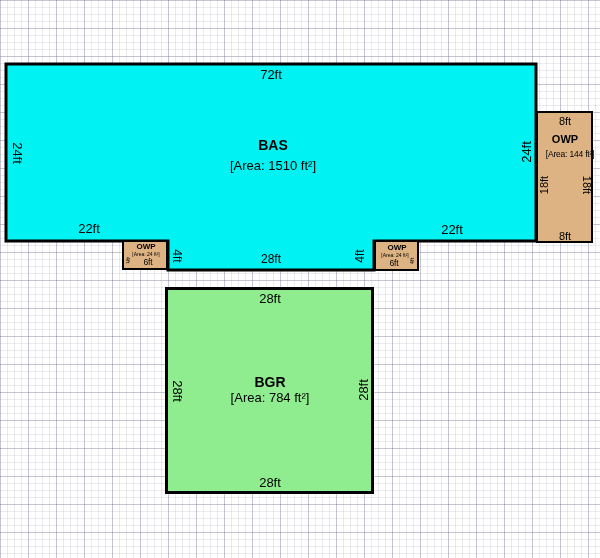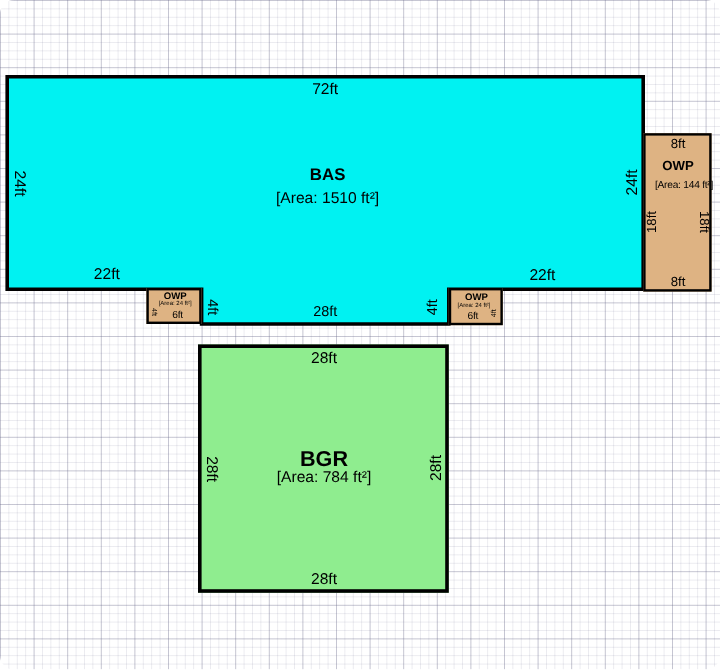--- a/index.html
+++ b/index.html
@@ -8,21 +8,20 @@
     position:relative;
     width:600px;height:558px;
     overflow:hidden;
     background-color:#ffffff;
     background-image:
       linear-gradient(to right, rgba(110,110,140,0.30) 1px, transparent 1px),
       linear-gradient(to bottom, rgba(110,110,140,0.30) 1px, transparent 1px),
       linear-gradient(to right, rgba(130,130,160,0.16) 1px, transparent 1px),
       linear-gradient(to bottom, rgba(130,130,160,0.16) 1px, transparent 1px);
     background-size:28px 28px,28px 28px,7px 7px,7px 7px;
-    border-radius:12px;
   }
   .shape-svg{position:absolute;left:0;top:0;}
   .roombox{position:absolute;box-sizing:border-box;border:2px solid #000;}
   .lbl{
     position:absolute;color:#000;white-space:nowrap;
     transform:translate(-50%,-50%);
     font-size:13px;line-height:1;
   }
   .lbl.rot-cw{transform:translate(-50%,-50%) rotate(90deg);}
   .lbl.rot-ccw{transform:translate(-50%,-50%) rotate(-90deg);}
@@ -70,19 +69,19 @@
   <div class="lbl fs5" style="left:146px;top:254px;">[Area: 24 ft²]</div>
   <div class="lbl fs85" style="left:148px;top:262px;">6ft</div>
   <div class="lbl rot-cw fs6" style="left:128px;top:260px;">4ft</div>
 
   <div class="lbl bold fs8" style="left:397px;top:248px;">OWP</div>
   <div class="lbl fs5" style="left:395px;top:255px;">[Area: 24 ft²]</div>
   <div class="lbl fs85" style="left:394px;top:263px;">6ft</div>
   <div class="lbl rot-ccw fs6" style="left:412px;top:261px;">4ft</div>
 
   <div class="lbl" style="left:270px;top:298px;">28ft</div>
-  <div class="lbl bold" style="left:270px;top:382px;font-size:18px;">BGR</div>
+  <div class="lbl bold" style="left:270px;top:382px;font-size:14px;">BGR</div>
   <div class="lbl" style="left:270px;top:397px;">[Area: 784 ft²]</div>
   <div class="lbl" style="left:270px;top:482px;">28ft</div>
   <div class="lbl rot-cw" style="left:177px;top:391px;">28ft</div>
   <div class="lbl rot-ccw" style="left:363px;top:390px;">28ft</div>
 
 </div>
 
 </body></html>

